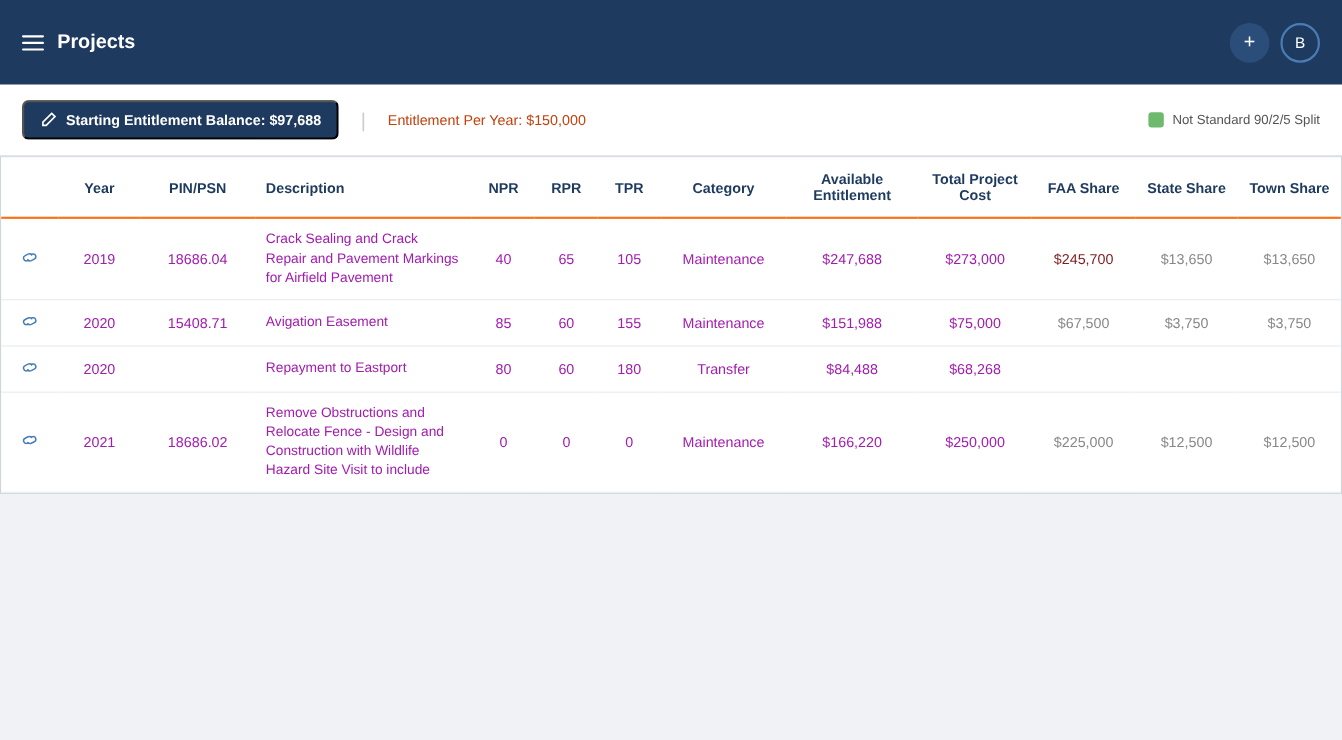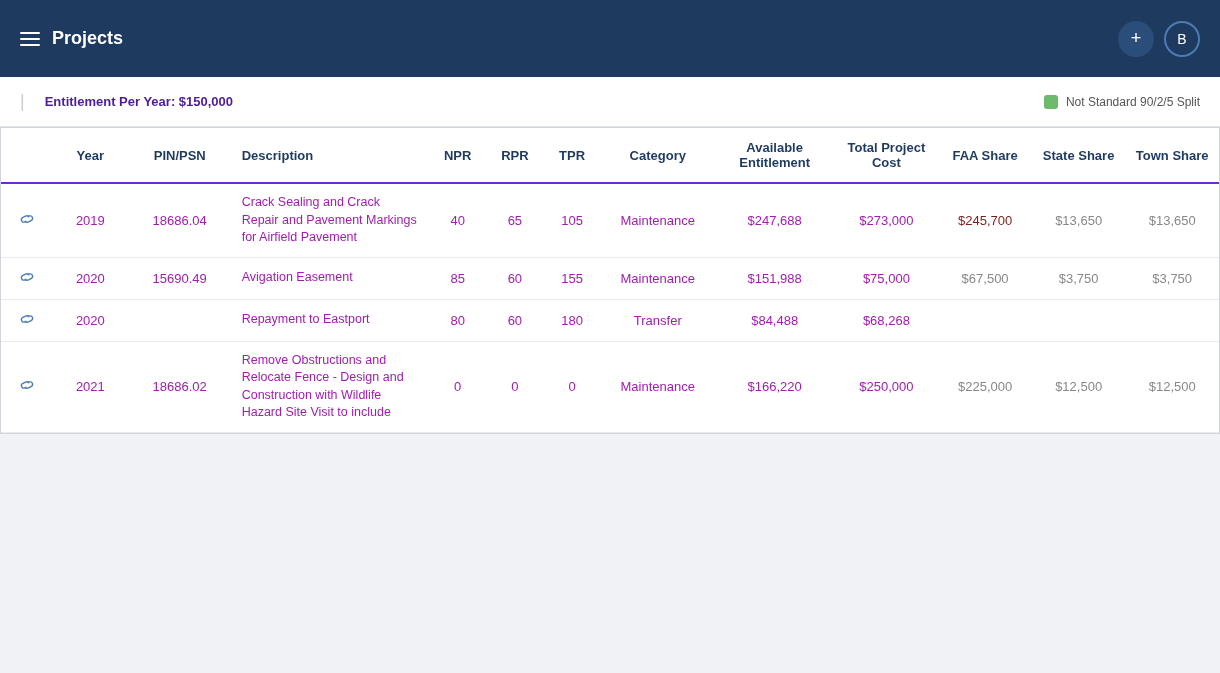--- a/index.html
+++ b/index.html
@@ -89,23 +89,22 @@
       display: flex;
       align-items: center;
       gap: 8px;
       cursor: pointer;
     }
     .entitlement-divider {
       color: #ccc;
       font-size: 18px;
     }
     .entitlement-per-year {
-      color: #4c1d95;
+      color: #c2410c;
       font-size: 13px;
-      font-weight: bold;
     }
     .legend-right {
       margin-left: auto;
       display: flex;
       align-items: center;
       gap: 8px;
     }
     .legend-dot {
       width: 14px;
       height: 14px;
@@ -123,21 +122,21 @@
       margin: 0;
       border: 1px solid #d0d5db;
       overflow: auto;
     }
     table {
       width: 100%;
       border-collapse: collapse;
     }
     thead tr {
       background: white;
-      border-bottom: 2px solid #6d28d9;
+      border-bottom: 2px solid #f97316;
     }
     thead th {
       padding: 12px 10px;
       text-align: center;
       font-weight: 600;
       color: #1e3a5f;
       font-size: 13px;
       vertical-align: middle;
     }
     thead th.col-icon { width: 50px; }
@@ -193,20 +192,26 @@
     </div>
     <span class="header-title">Projects</span>
   </div>
   <div class="header-right">
     <button class="btn-circle">+</button>
     <button class="btn-circle-user">B</button>
   </div>
 </header>
 
 <div class="sub-header">
+  <button class="entitlement-badge">
+    <svg width="16" height="16" viewBox="0 0 16 16" fill="none">
+      <path d="M11 2L14 5L6 13H3V10L11 2Z" stroke="white" stroke-width="1.5" fill="none"></path>
+    </svg>
+    <span>Starting Entitlement Balance: $97,688</span>
+  </button>
   <span class="entitlement-divider">|</span>
   <span class="entitlement-per-year">Entitlement Per Year: $150,000</span>
   <div class="legend-right">
     <div class="legend-dot"></div>
     <span class="legend-label">Not Standard 90/2/5 Split</span>
   </div>
 </div>
 
 <div class="table-container">
   <table>
@@ -249,21 +254,21 @@
           <td class="col-town" style="color: rgb(136, 136, 136);">$13,650</td>
         </tr>
         <tr>
           <td><span class="link-icon">
     <svg width="18" height="18" viewBox="0 0 20 20" fill="none">
       <path d="M8 12.5C8.92 13.5 10.34 13.83 11.6 13.26L14.6 11.76C15.87 11.19 16.5 9.74 16.07 8.41C15.63 7.08 14.21 6.28 12.84 6.58L11.5 6.87" stroke="#4a7cb5" stroke-width="1.5" stroke-linecap="round"></path>
       <path d="M12 7.5C11.08 6.5 9.66 6.17 8.4 6.74L5.4 8.24C4.13 8.81 3.5 10.26 3.93 11.59C4.37 12.92 5.79 13.72 7.16 13.42L8.5 13.13" stroke="#4a7cb5" stroke-width="1.5" stroke-linecap="round"></path>
     </svg>
   </span></td>
           <td>2020</td>
-          <td>15690.49</td>
+          <td>15408.71</td>
           <td class="col-desc">Avigation Easement</td>
           <td>85</td>
           <td>60</td>
           <td>155</td>
           <td>Maintenance</td>
           <td>$151,988</td>
           <td>$75,000</td>
           <td class="col-faa" style="color: rgb(136, 136, 136);">$67,500</td>
           <td class="col-state" style="color: rgb(136, 136, 136);">$3,750</td>
           <td class="col-town" style="color: rgb(136, 136, 136);">$3,750</td>

